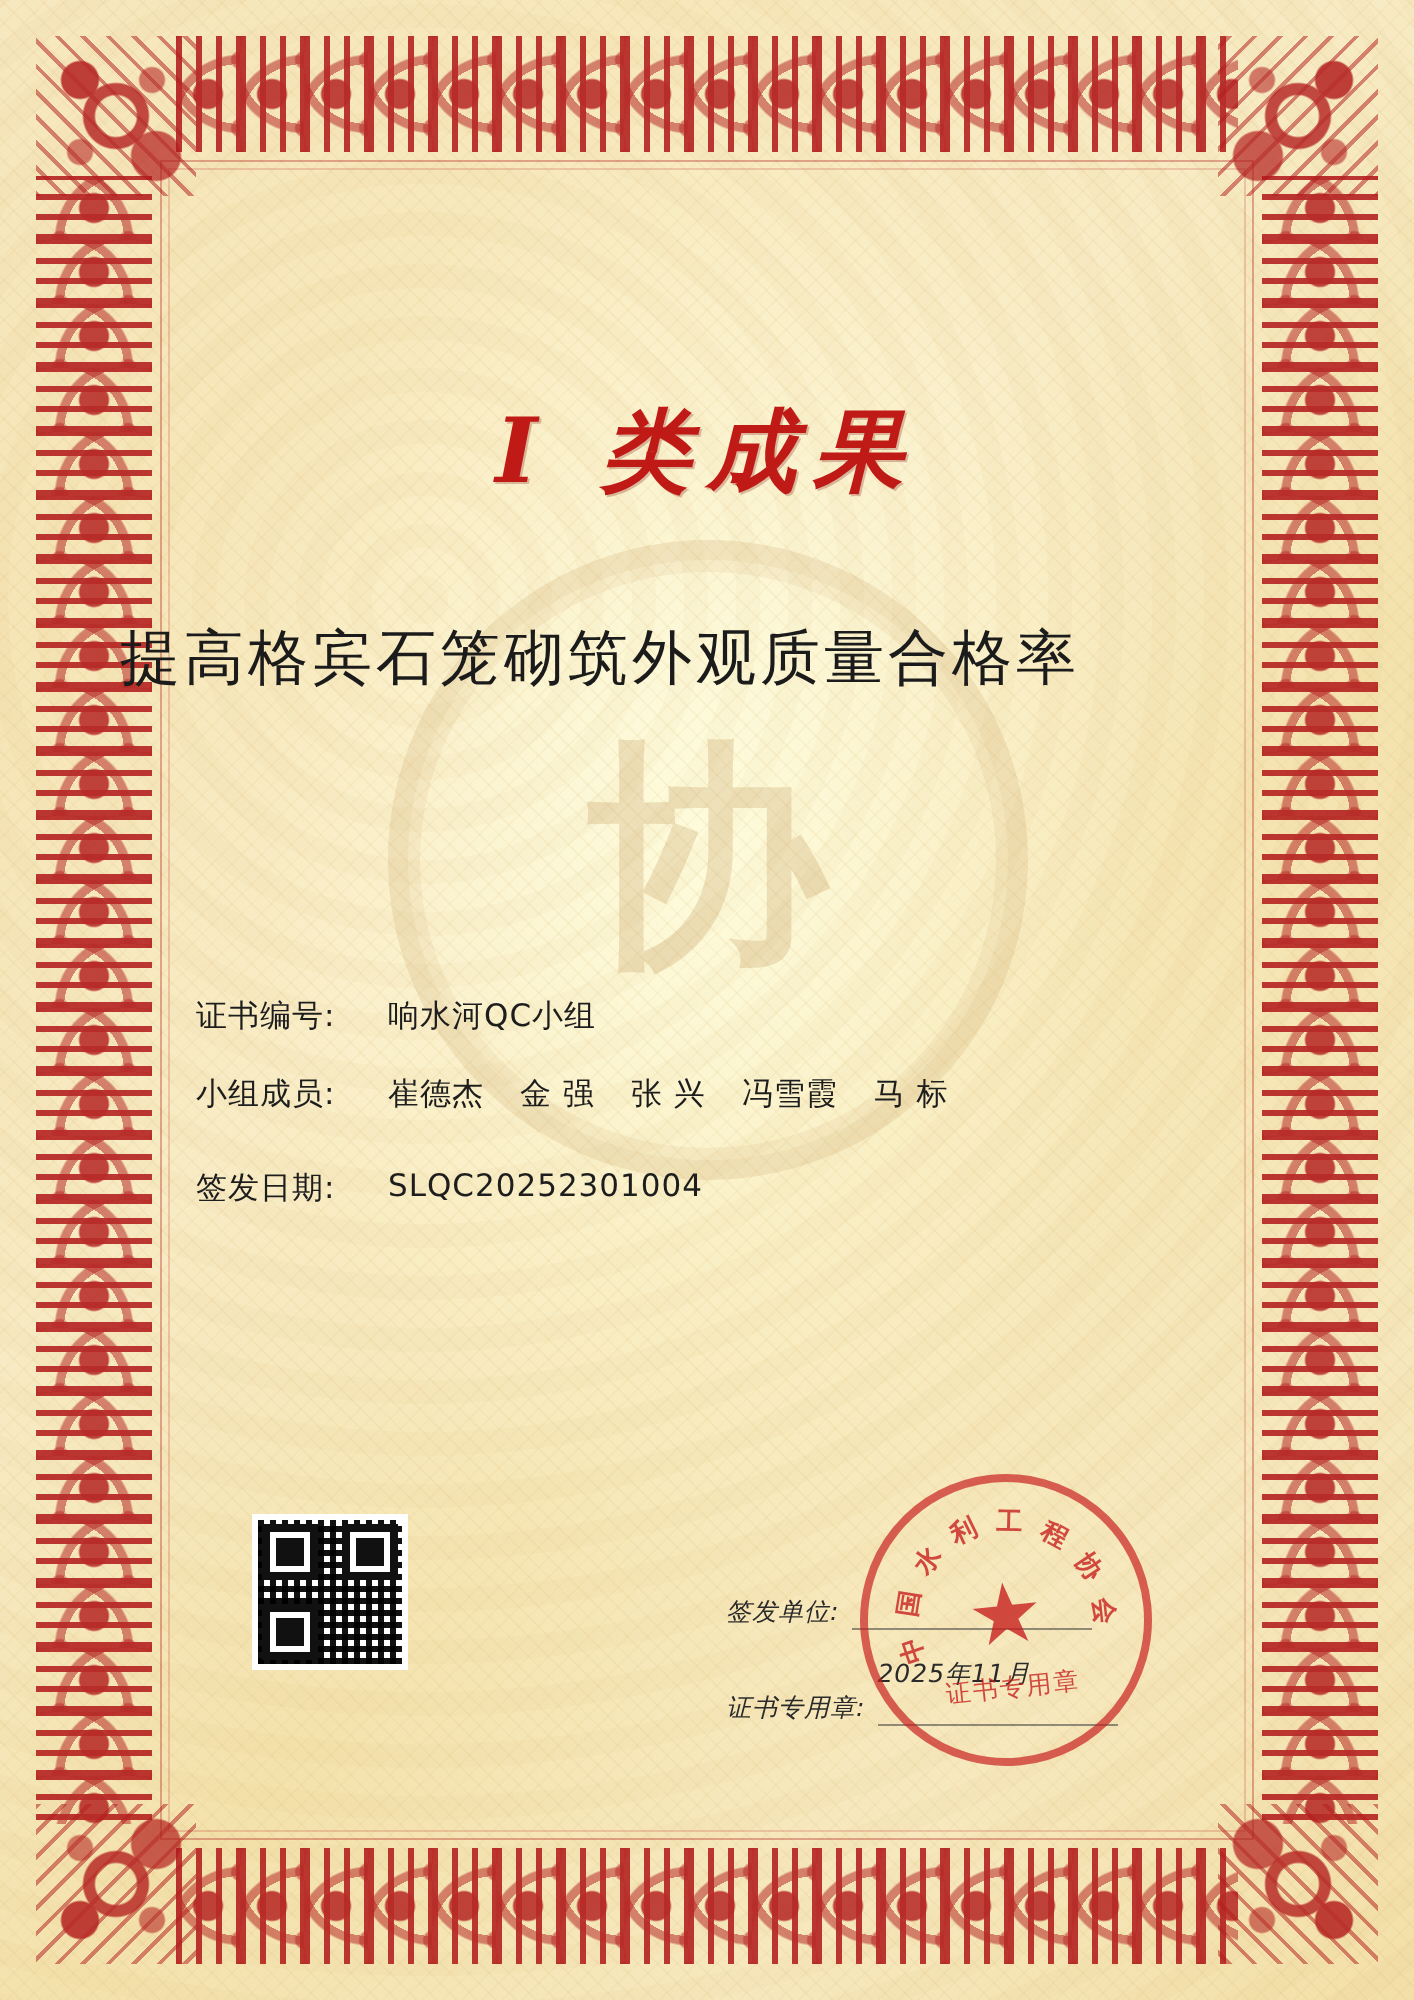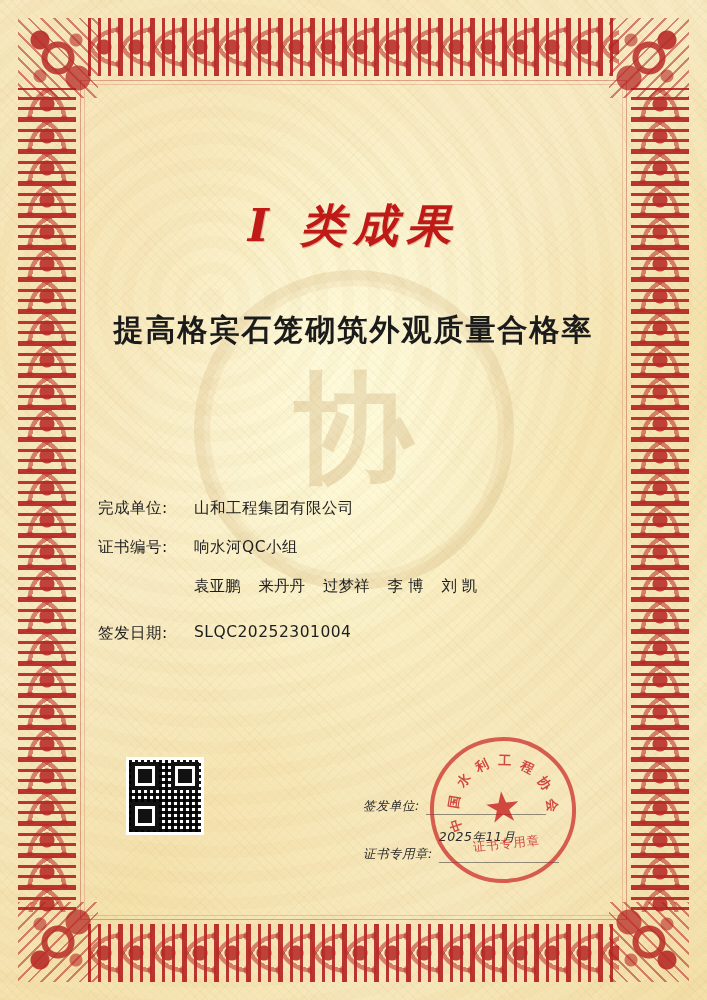--- a/index.html
+++ b/index.html
@@ -206,23 +206,23 @@
     letter-spacing: 8px;
     text-shadow: 1px 1px 0 rgba(120,10,10,0.25);
   }
 
   
   .main-title {
     position: absolute;
     top: 310px;
     left: 60px;
     right: 60px;
-    text-align: center;
-    font-family: "DejaVu Sans", sans-serif;
-    font-weight: bold;
+    text-align: left;
+    font-family: "DejaVu Sans", sans-serif;
+    font-weight: normal;
     font-size: 30px;
     color: #1b1b1b;
     letter-spacing: 2px;
     line-height: 1.3;
   }
 
   
   .details {
     position: absolute;
     top: 498px;
@@ -392,38 +392,39 @@
     <div class="inner-line2"></div>
   </div>
 
 
   <div class="grade">Ⅰ 类成果</div>
 
   <div class="main-title">提高格宾石笼砌筑外观质量合格率</div>
 
   <div class="details">
 
-    <div class="detail-row">
-      <div class="detail-label">完成单位:</div>
-      <div class="detail-value">山和工程集团有限公司</div>
-    </div>
 
     <div class="detail-row">
       <div class="detail-label">证书编号:</div>
       <div class="detail-value">响水河QC小组</div>
     </div>
 
-
-    <div class="members-line second">
-      <span class="member-name">袁亚鹏</span>
-      <span class="member-name">来丹丹</span>
-      <span class="member-name">过梦祥</span>
-      <span class="member-name">李  博</span>
-      <span class="member-name">刘  凯</span>
-    </div>
+    <div class="detail-row">
+      <div class="detail-label">小组成员:</div>
+      <div class="detail-value">
+        <div class="members-line">
+          <span class="member-name">崔德杰</span>
+          <span class="member-name">金  强</span>
+          <span class="member-name">张  兴</span>
+          <span class="member-name">冯雪霞</span>
+          <span class="member-name">马  标</span>
+        </div>
+      </div>
+    </div>
+
 
     <div class="detail-row cert-no" style="margin-top:26px;">
       <div class="detail-label">签发日期:</div>
       <div class="detail-value">SLQC20252301004</div>
     </div>
 
   </div>
 
   <div class="qr">
     <div class="qr-inner">

